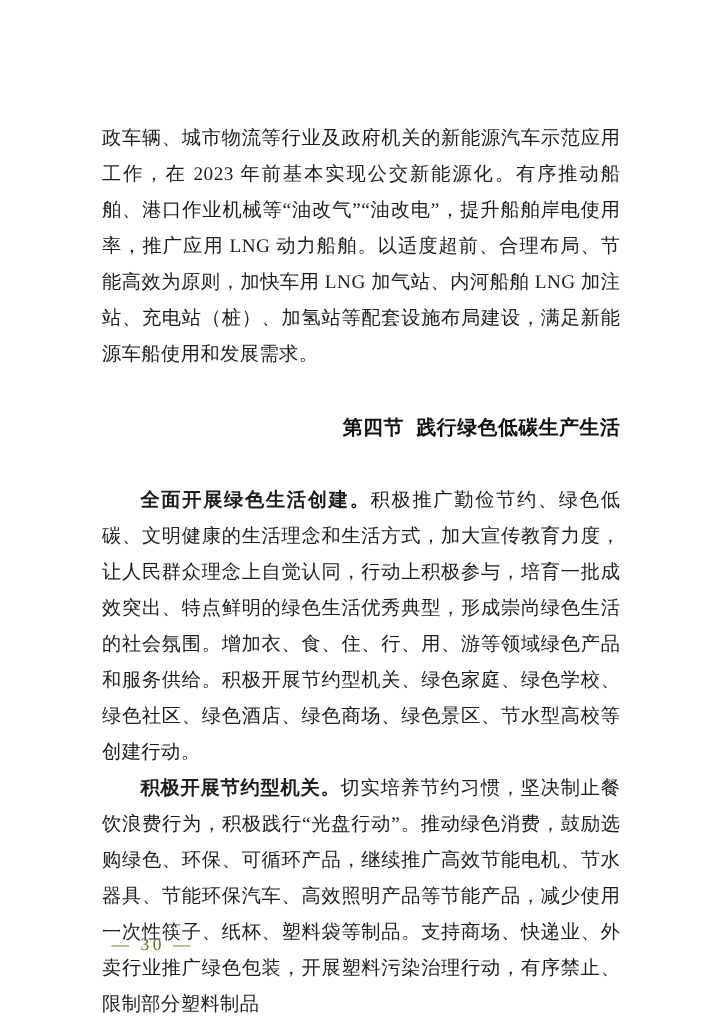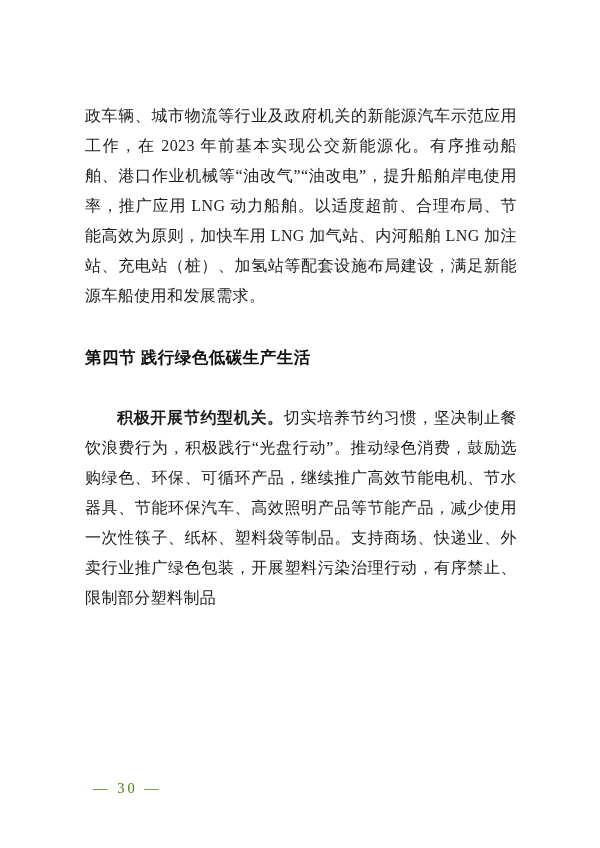--- a/index.html
+++ b/index.html
@@ -33,22 +33,22 @@
     letter-spacing: 0.4px;
     word-break: break-all;
   }
   p.indent { text-indent: 2em; }
   .lead { font-weight: bold; }
   h2.section-heading {
     margin: 32px 0 30px 0;
     font-size: 16.5px;
     line-height: 30px;
     font-weight: bold;
-    text-align: left;
-    font-family: Liberation Serif, serif;
+    text-align: right;
+    font-family: Liberation Mono, monospace;
     letter-spacing: 0.5px;
     color: #111111;
   }
   .page-footer {
     position: absolute;
     left: 93px;
     top: 780px;
     font-size: 14.5px;
     letter-spacing: 3px;
     color: #4d7c0f;
@@ -59,20 +59,21 @@
 <body>
 
 <div class="page">
 
   <div class="text-block">
 
     <p class="para">政车辆、城市物流等行业及政府机关的新能源汽车示范应用工作，在 2023 年前基本实现公交新能源化。有序推动船舶、港口作业机械等“油改气”“油改电”，提升船舶岸电使用率，推广应用 LNG 动力船舶。以适度超前、合理布局、节能高效为原则，加快车用 LNG 加气站、内河船舶 LNG 加注站、充电站（桩）、加氢站等配套设施布局建设，满足新能源车船使用和发展需求。</p>
 
     <h2 class="section-heading">第四节 践行绿色低碳生产生活</h2>
 
+    <p class="para indent"><span class="lead">全面开展绿色生活创建。</span><span>积极推广勤俭节约、绿色低碳、文明健康的生活理念和生活方式，加大宣传教育力度，让人民群众理念上自觉认同，行动上积极参与，培育一批成效突出、特点鲜明的绿色生活优秀典型，形成崇尚绿色生活的社会氛围。增加衣、食、住、行、用、游等领域绿色产品和服务供给。积极开展节约型机关、绿色家庭、绿色学校、绿色社区、绿色酒店、绿色商场、绿色景区、节水型高校等创建行动。</span></p>
 
     <p class="para indent"><span class="lead">积极开展节约型机关。</span><span>切实培养节约习惯，坚决制止餐饮浪费行为，积极践行“光盘行动”。推动绿色消费，鼓励选购绿色、环保、可循环产品，继续推广高效节能电机、节水器具、节能环保汽车、高效照明产品等节能产品，减少使用一次性筷子、纸杯、塑料袋等制品。支持商场、快递业、外卖行业推广绿色包装，开展塑料污染治理行动，有序禁止、限制部分塑料制品</span></p>
 
   </div>
 
   <div class="page-footer">— 30 —</div>
 
 </div>
 
 </body></html>

